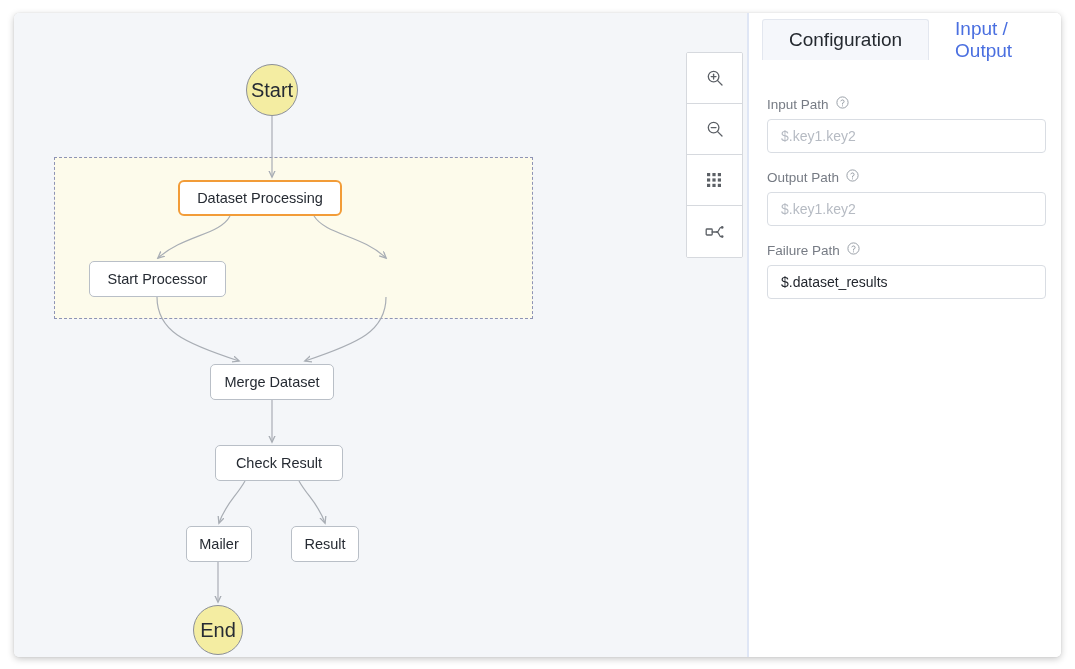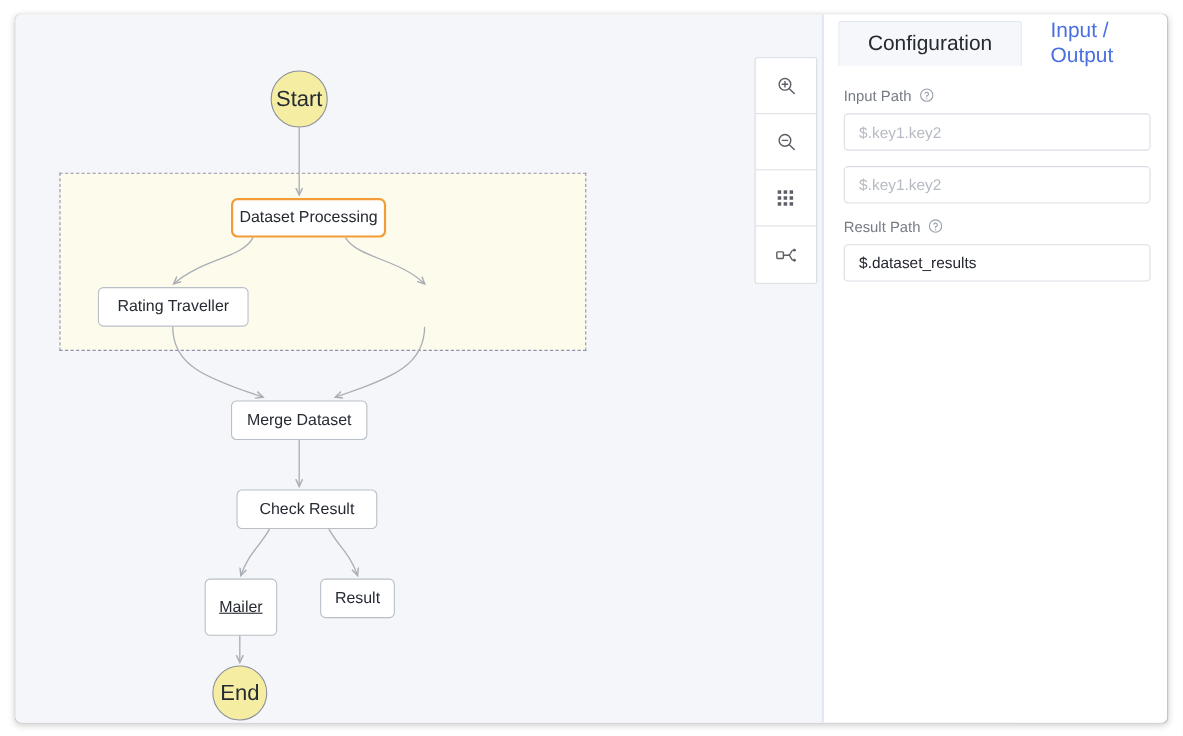--- a/index.html
+++ b/index.html
@@ -114,24 +114,26 @@
     margin-top: 6px;
   }
   .tab.inactive {
     color: #4a6fe0;
     margin-top: 6px;
   }
   #panel-body { padding: 20px 22px 0 18px; }
   .field { margin-bottom: 14px; }
   .field-label {
     display: flex;
+    align-items: center;
     gap: 7px;
     font-size: 13.5px;
     color: #767b84;
     margin-bottom: 7px;
+    margin-top: 16px;
   }
   .help-icon { display: block; }
   .text-input {
     width: 279px;
     height: 34px;
     border: 1px solid #d9dde3;
     border-radius: 4px;
     background: #ffffff;
     font-family: "Liberation Sans", sans-serif;
     font-size: 14px;
@@ -175,38 +177,38 @@
         <path d="M285,468 C294,484 304,490 311,510"></path>
 
         <path d="M204,549 L204,589"></path>
       </g>
     </svg>
 
     <div class="node terminal" style="left:232px;top:51px;width:52px;height:52px;">
       <span>Start</span>
     </div>
 
-    <div class="node selected" style="left:196px;top:167px;width:141px;height:36px;">
+    <div class="node selected" style="left:164px;top:167px;width:164px;height:36px;">
       <span>Dataset Processing</span>
     </div>
 
     <div class="node" style="left:75px;top:248px;width:137px;height:36px;">
-      <span>Rating Traveller</span>
+      <span>Start Processor</span>
     </div>
 
 
     <div class="node" style="left:196px;top:351px;width:124px;height:36px;text-align:right;">
       <span>Merge Dataset</span>
     </div>
 
     <div class="node" style="left:201px;top:432px;width:128px;height:36px;">
       <span>Check Result</span>
     </div>
 
-    <div class="node" style="left:172px;top:513px;width:66px;height:52px;text-decoration:underline;">
+    <div class="node" style="left:172px;top:513px;width:66px;height:36px;">
       <span>Mailer</span>
     </div>
 
     <div class="node" style="left:277px;top:513px;width:68px;height:36px;">
       <span>Result</span>
     </div>
 
     <div class="node terminal" style="left:179px;top:592px;width:50px;height:50px;">
       <span>End</span>
     </div>
@@ -282,26 +284,36 @@
               <circle cx="6.5" cy="6.5" r="5.6"></circle>
               <path d="M4.9,4.9 A1.65,1.6 0 1 1 6.5,7.1 L6.5,8.1" stroke-linecap="round"></path>
               <circle cx="6.5" cy="9.8" r="0.58" fill="#9aa0a8" stroke="none"></circle>
             </svg>
           </span>
         </div>
         <input class="text-input" type="text" value="" placeholder="$.key1.key2" style="">
       </div>
 
       <div class="field">
+        <div class="field-label">
+          <span>Output Path</span>
+          <span class="help-icon">
+            <svg width="13" height="13" viewBox="0 0 13 13" fill="none" stroke="#9aa0a8" stroke-width="1">
+              <circle cx="6.5" cy="6.5" r="5.6"></circle>
+              <path d="M4.9,4.9 A1.65,1.6 0 1 1 6.5,7.1 L6.5,8.1" stroke-linecap="round"></path>
+              <circle cx="6.5" cy="9.8" r="0.58" fill="#9aa0a8" stroke="none"></circle>
+            </svg>
+          </span>
+        </div>
         <input class="text-input" type="text" value="" placeholder="$.key1.key2" style="">
       </div>
 
       <div class="field">
         <div class="field-label">
-          <span>Result Path</span>
+          <span>Failure Path</span>
           <span class="help-icon">
             <svg width="13" height="13" viewBox="0 0 13 13" fill="none" stroke="#9aa0a8" stroke-width="1">
               <circle cx="6.5" cy="6.5" r="5.6"></circle>
               <path d="M4.9,4.9 A1.65,1.6 0 1 1 6.5,7.1 L6.5,8.1" stroke-linecap="round"></path>
               <circle cx="6.5" cy="9.8" r="0.58" fill="#9aa0a8" stroke="none"></circle>
             </svg>
           </span>
         </div>
         <input class="text-input" type="text" value="$.dataset_results" style="">
       </div>

